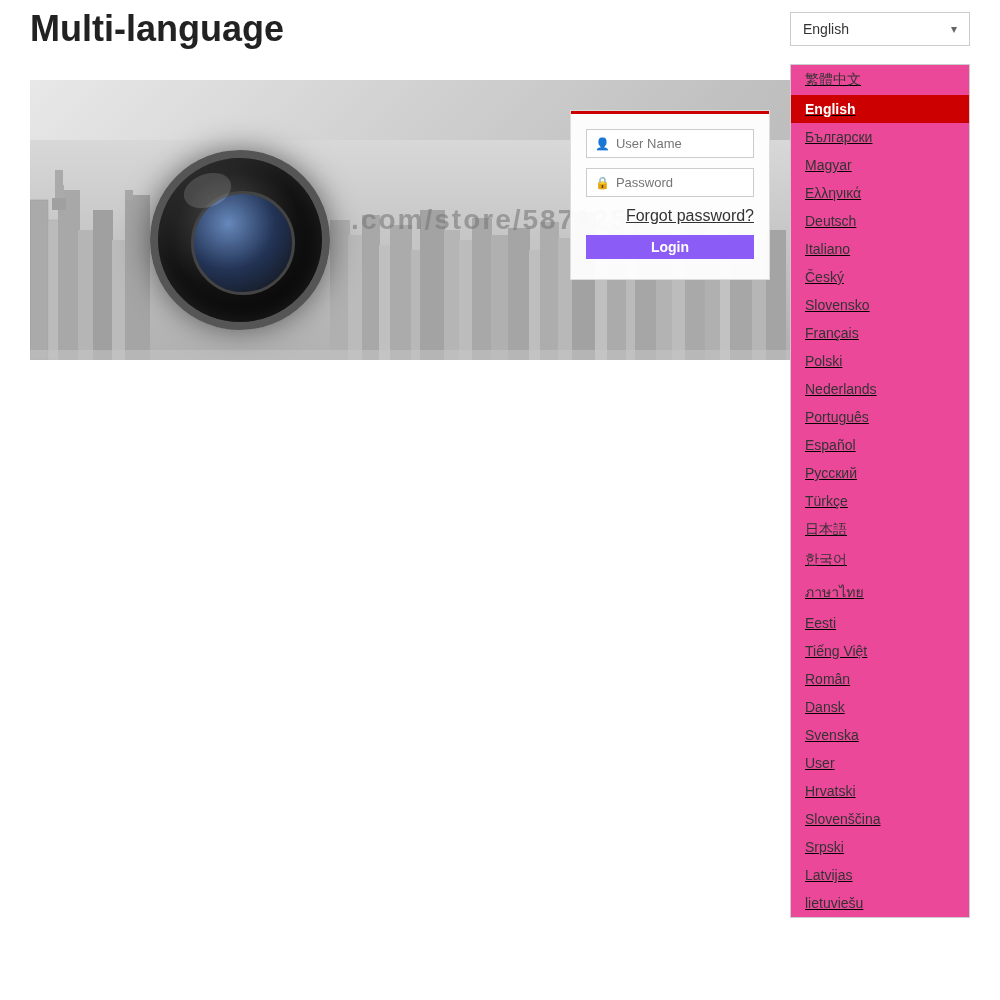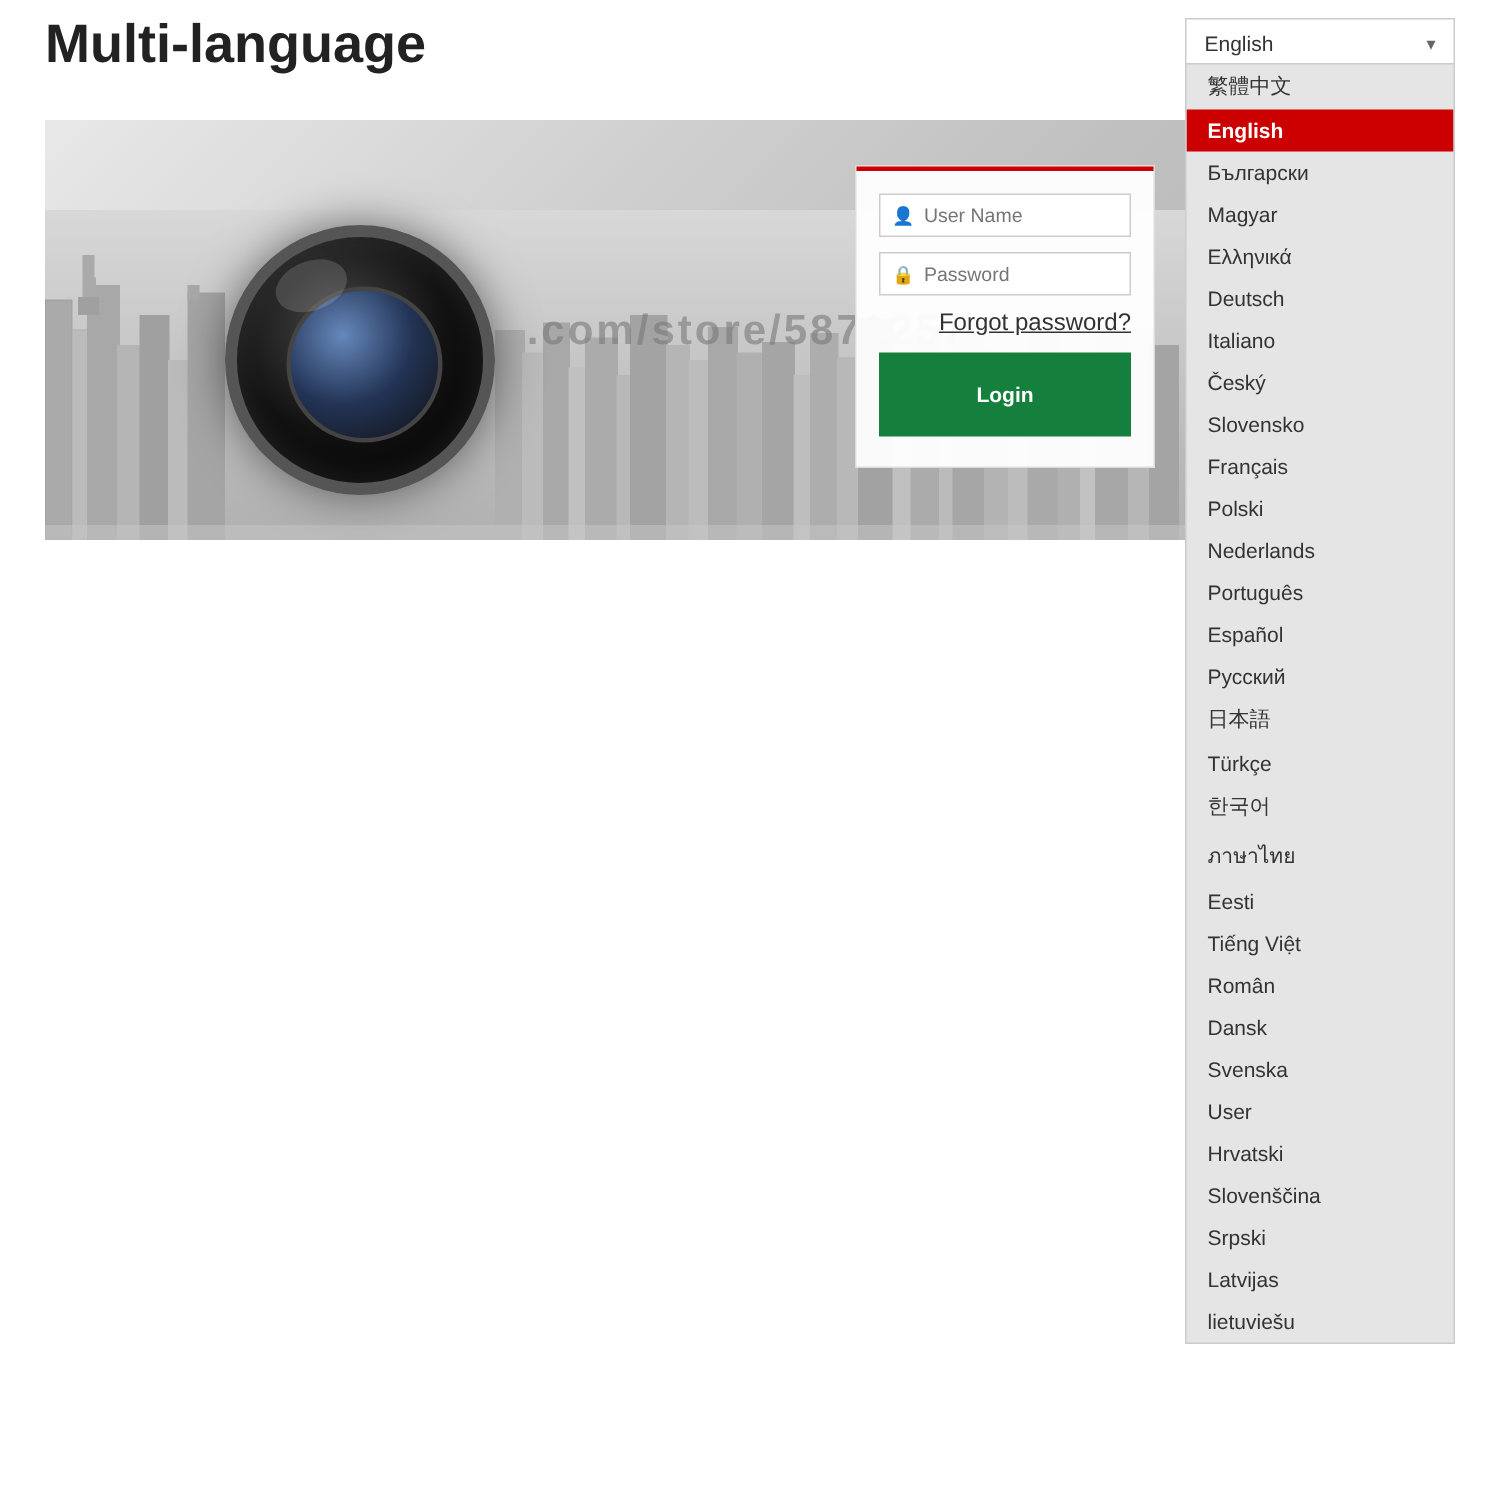--- a/index.html
+++ b/index.html
@@ -49,28 +49,29 @@
     }
 
     .lang-select-btn .chevron {
       font-size: 12px;
       color: #666;
     }
 
     
     .lang-dropdown {
       position: absolute;
-      top: 30px;
+      top: 52px;
       right: 0;
       width: 180px;
-      background: #e5e5e5;
+      background: #ec4899;
       border: 1px solid #ccc;
       z-index: 100;
       max-height: 860px;
       overflow-y: auto;
+      text-decoration: underline;
     }
 
     .lang-dropdown-item {
       padding: 6px 14px;
       font-size: 14px;
       color: #333;
       cursor: pointer;
       white-space: nowrap;
     }
 
@@ -188,24 +189,24 @@
       text-align: right;
       font-size: 16px;
       color: #333;
       text-decoration: underline;
       cursor: pointer;
       margin-bottom: 10px;
     }
 
     .login-btn {
       width: 100%;
-      background: #15803d;
+      background: #8b5cf6;
       color: #fff;
       border: none;
-      padding: 20px;
+      padding: 4px;
       font-size: 14px;
       cursor: pointer;
       font-weight: bold;
     }
 
     
     .login-panel-top-line {
       height: 3px;
       background: #cc0000;
       margin: -20px -15px 15px -15px;
@@ -232,22 +233,22 @@
         <div class="lang-dropdown-item">Deutsch</div>
         <div class="lang-dropdown-item">Italiano</div>
         <div class="lang-dropdown-item">Český</div>
         <div class="lang-dropdown-item">Slovensko</div>
         <div class="lang-dropdown-item">Français</div>
         <div class="lang-dropdown-item">Polski</div>
         <div class="lang-dropdown-item">Nederlands</div>
         <div class="lang-dropdown-item">Português</div>
         <div class="lang-dropdown-item">Español</div>
         <div class="lang-dropdown-item">Русский</div>
+        <div class="lang-dropdown-item">Türkçe</div>
         <div class="lang-dropdown-item">日本語</div>
-        <div class="lang-dropdown-item">Türkçe</div>
         <div class="lang-dropdown-item">한국어</div>
         <div class="lang-dropdown-item">ภาษาไทย</div>
         <div class="lang-dropdown-item">Eesti</div>
         <div class="lang-dropdown-item">Tiếng Việt</div>
         <div class="lang-dropdown-item">Român</div>
         <div class="lang-dropdown-item">Dansk</div>
         <div class="lang-dropdown-item">Svenska</div>
         <div class="lang-dropdown-item">User</div>
         <div class="lang-dropdown-item">Hrvatski</div>
         <div class="lang-dropdown-item">Slovenščina</div>

